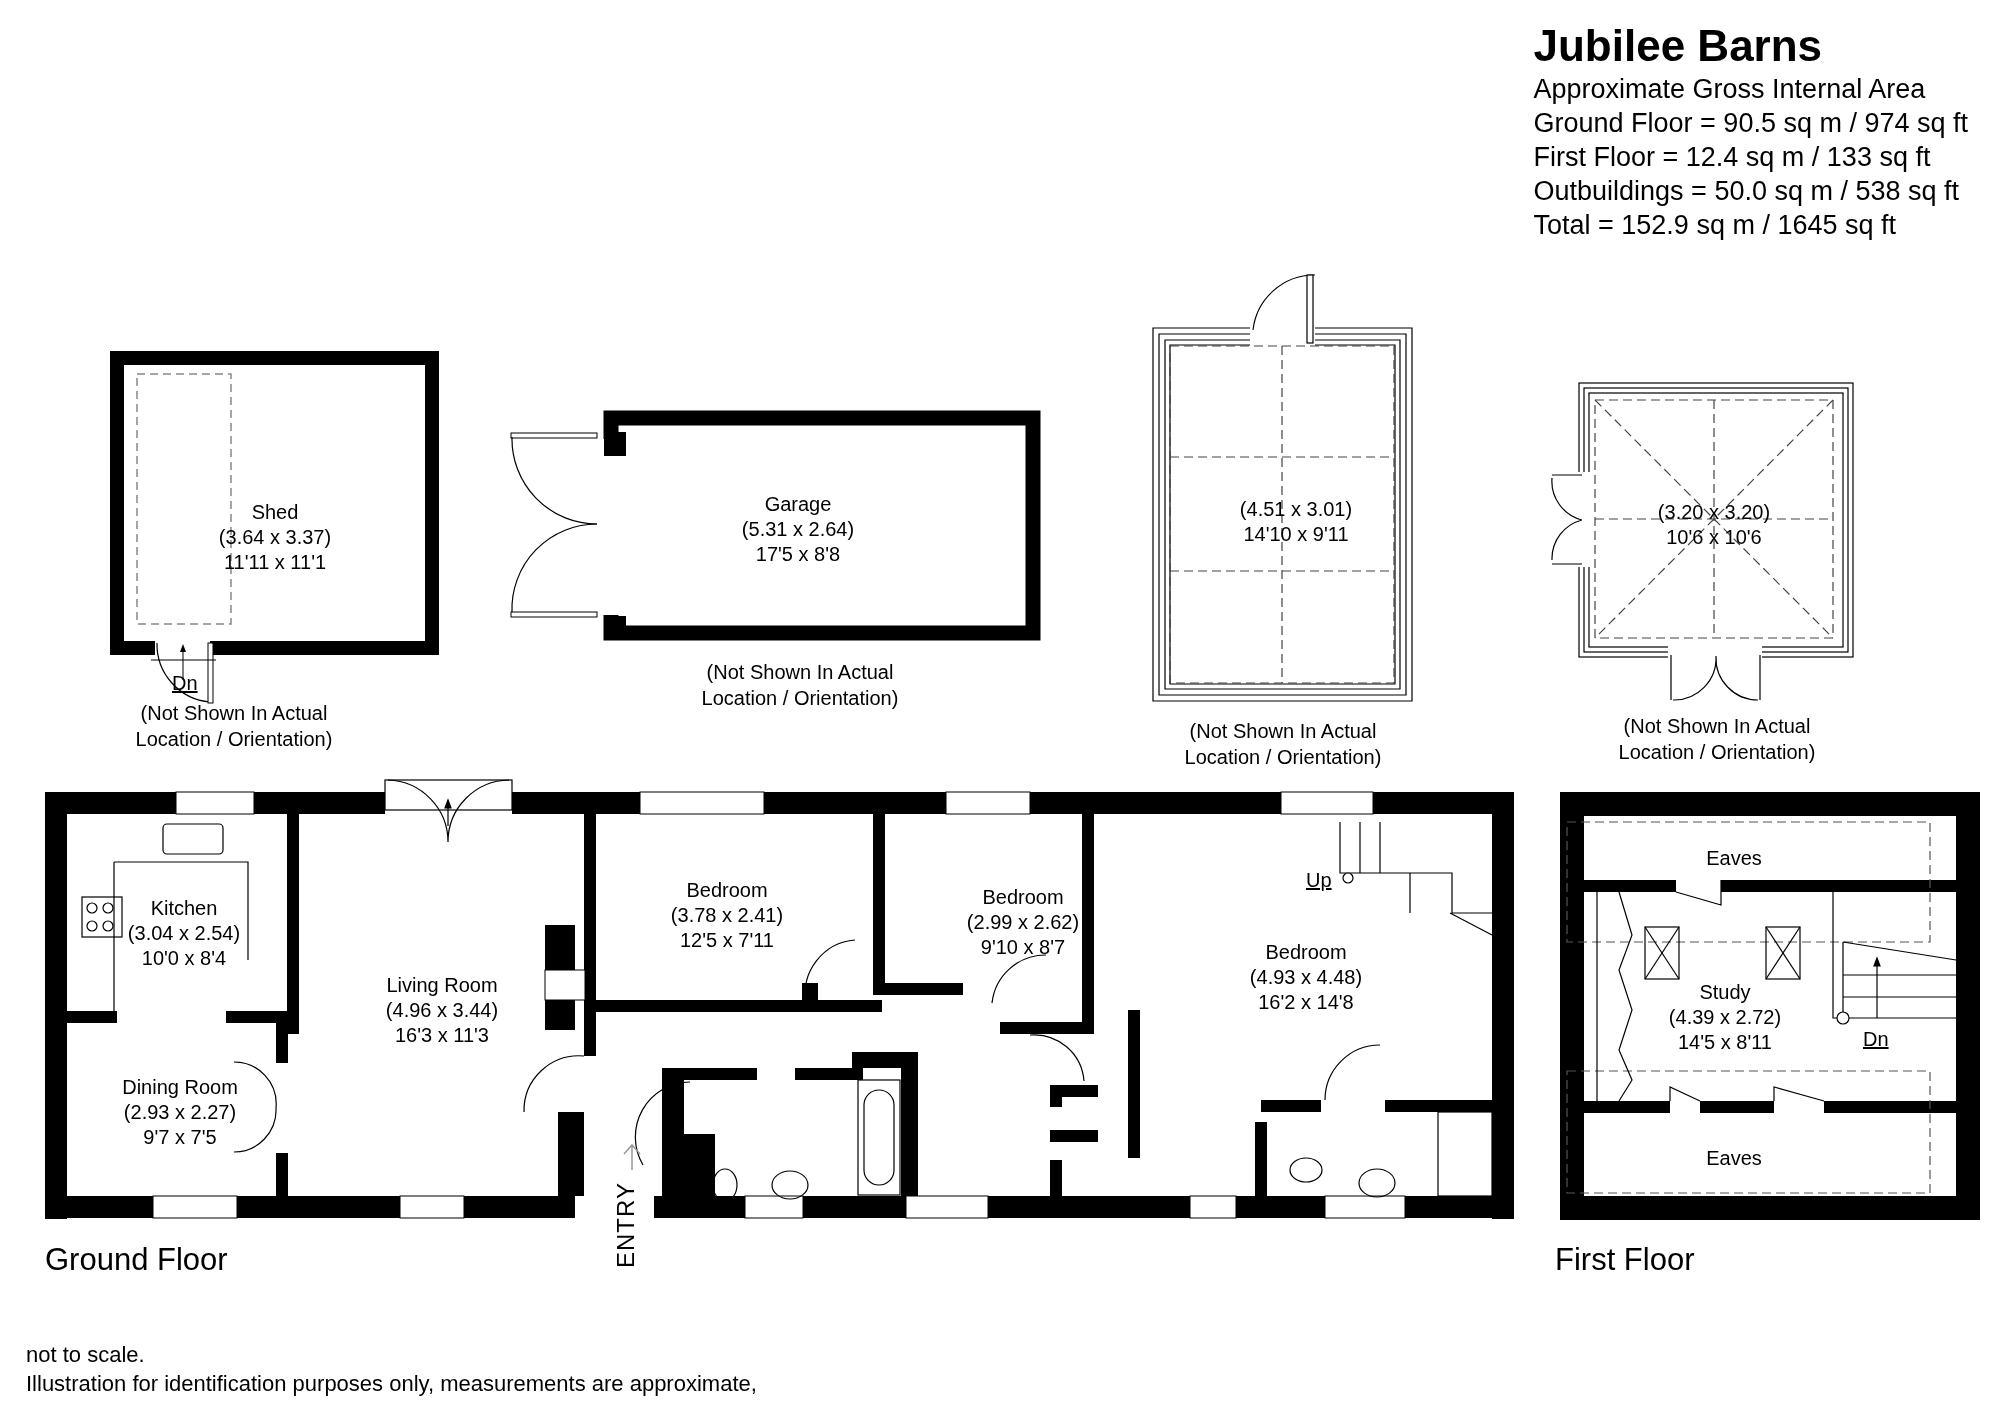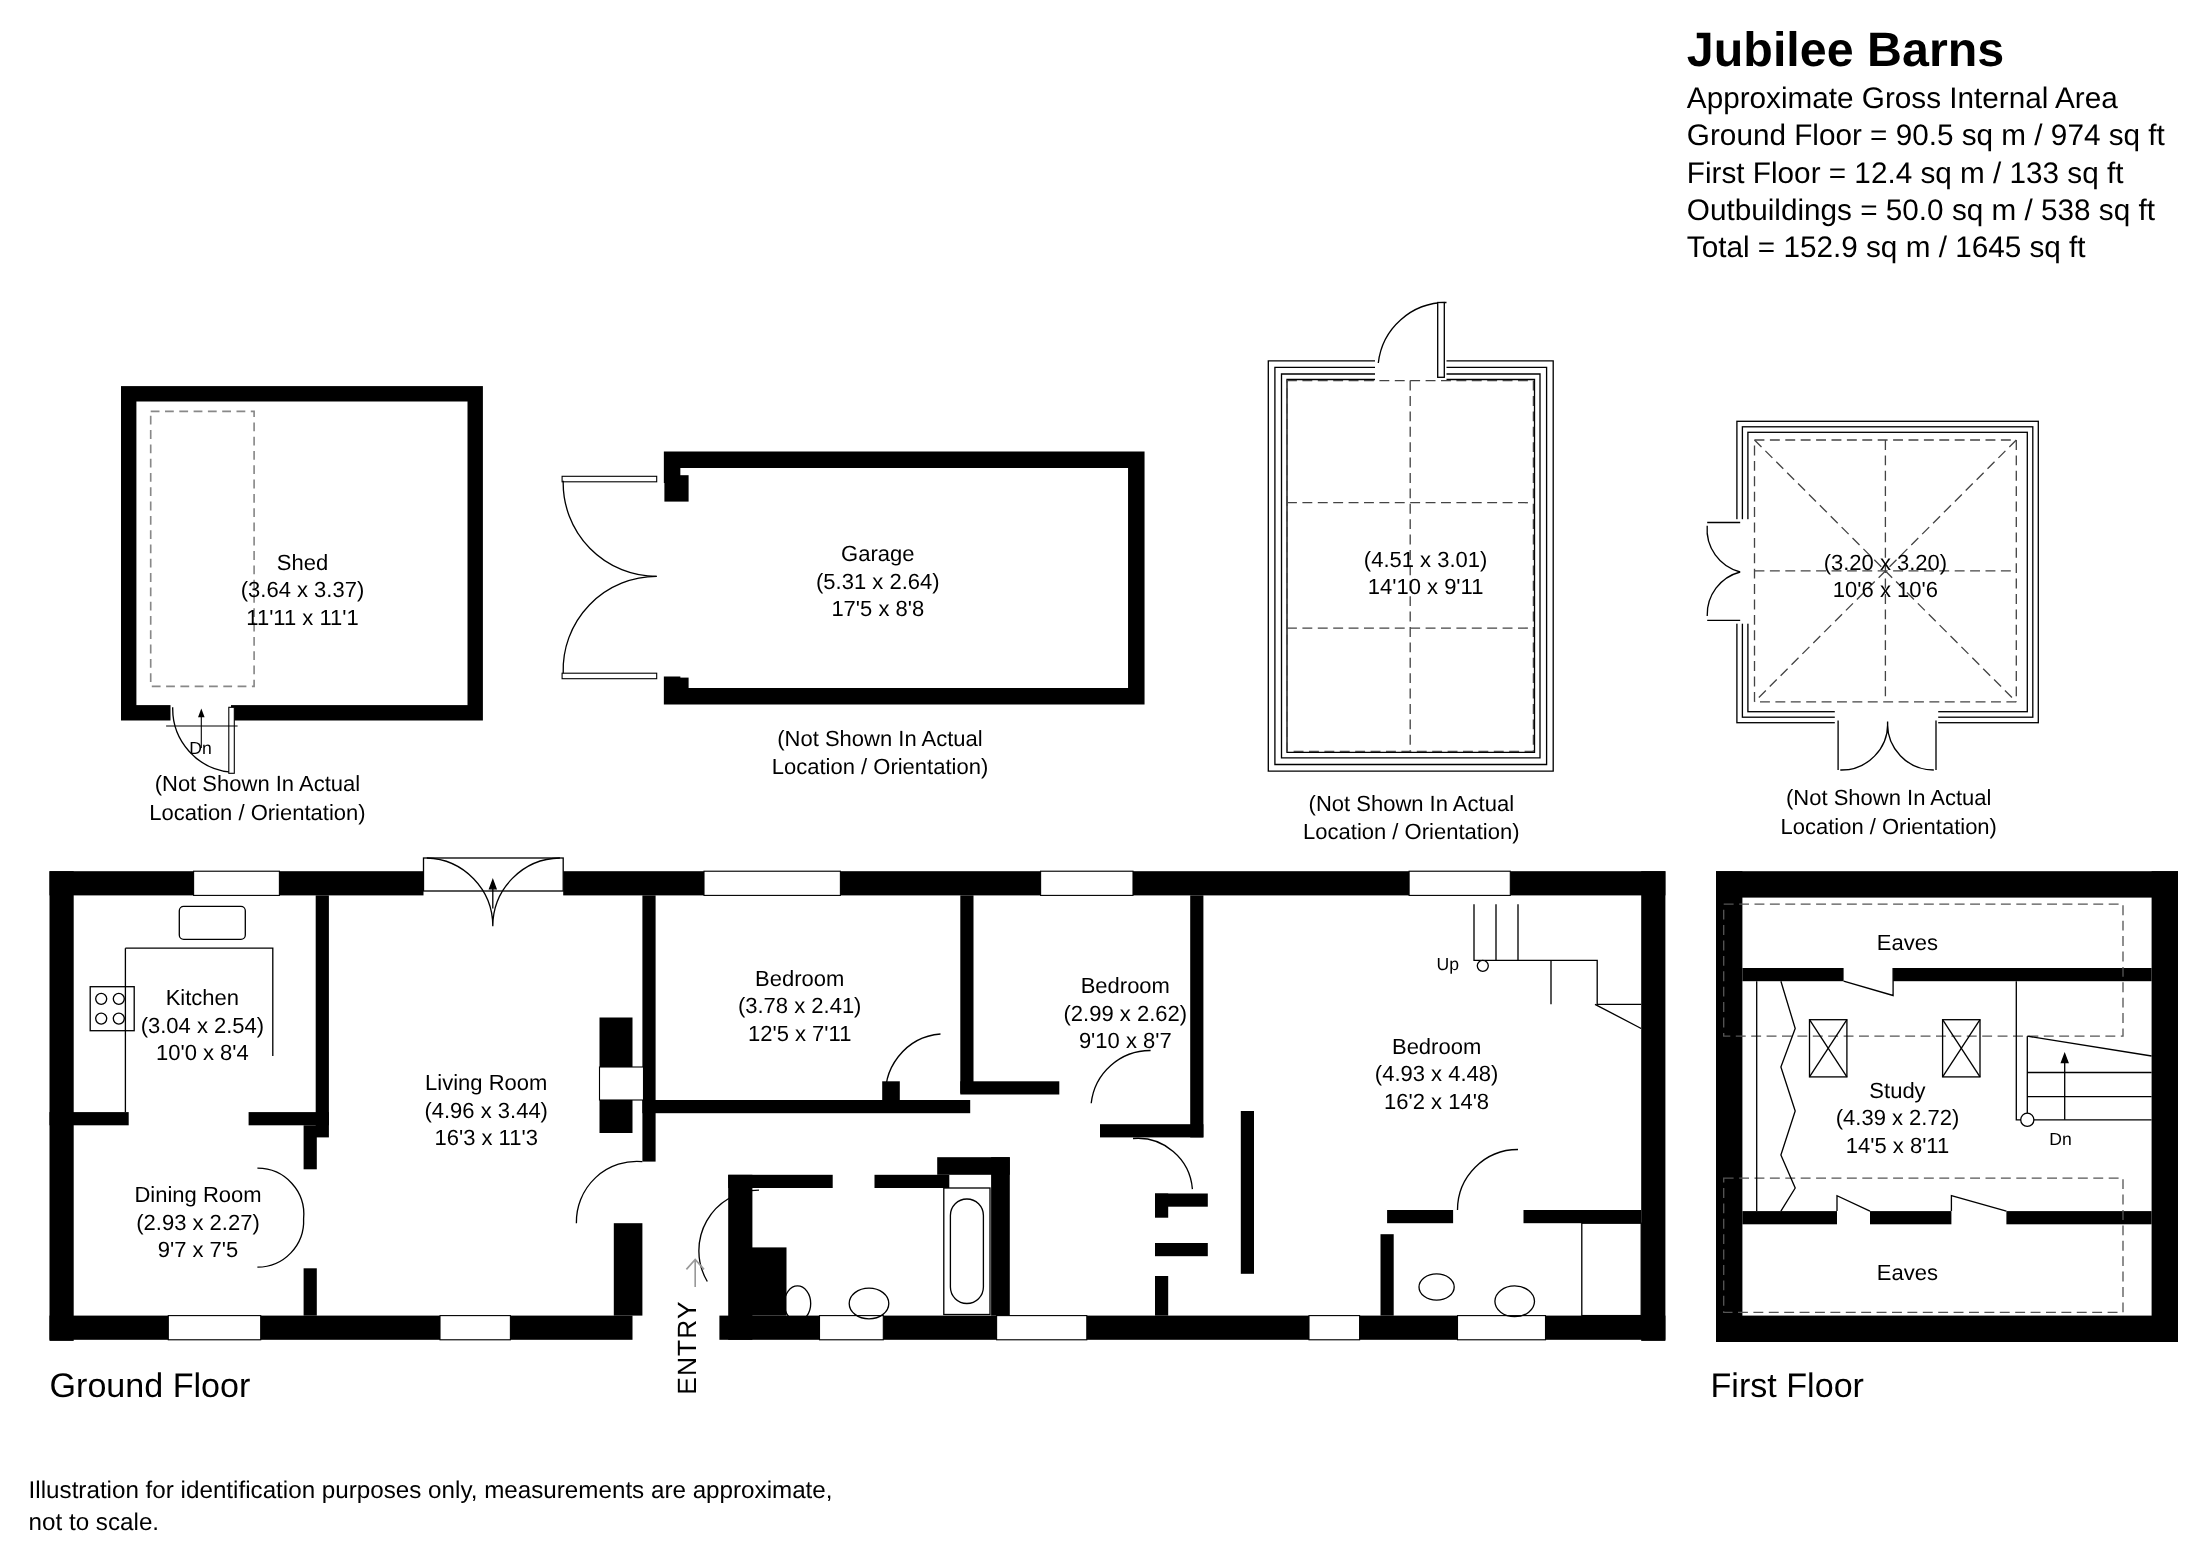--- a/index.html
+++ b/index.html
@@ -7,21 +7,21 @@
   svg.plan { position: absolute; left: 0; top: 0; width: 2000px; height: 1419px; }
   .lbl { position: absolute; text-align: center; font-size: 20px; line-height: 25px; white-space: nowrap; transform: translateX(-50%); }
   .lbl span { display: block; }
   .note { position: absolute; text-align: center; font-size: 20px; line-height: 26px; white-space: nowrap; transform: translateX(-50%); }
   .title { position: absolute; right: 32px; top: 20px; text-align: left; }
   .title h1 { margin: 0; font-size: 44px; font-weight: bold; line-height: 52px; }
   .title .line { font-size: 27px; line-height: 34px; }
   .floor-label { position: absolute; font-size: 31px; font-weight: normal; }
   .disclaimer { position: absolute; left: 26px; top: 1340px; font-size: 22px; line-height: 29px; }
   .entry { position: absolute; left: 612px; top: 1268px; font-size: 24px; transform: rotate(-90deg); transform-origin: left top; letter-spacing: 1px; }
-  .small { position: absolute; font-size: 16px; }
+  .small { position: absolute; font-size: 20px; text-decoration: underline; }
 </style>
 </head>
 <body>
 
 <svg class="plan" viewBox="0 0 2000 1419" xmlns="http://www.w3.org/2000/svg">
 
   <g>
     <rect x="117" y="358" width="315" height="290" fill="none" stroke="#000" stroke-width="14"></rect>
     <rect x="137" y="374" width="94" height="250" fill="none" stroke="#888" stroke-width="1.5" stroke-dasharray="8,5"></rect>
     <rect x="155" y="640" width="55" height="20" fill="#fff"></rect>
@@ -276,15 +276,15 @@
   <span>(4.39 x 2.72)</span>
   <span>14'5 x 8'11</span>
 </div>
 <div class="small" style="left:1863px; top:1028px;">Dn</div>
 <div class="lbl" style="left:1734px; top:1146px;">
   <span>Eaves</span>
 </div>
 <div class="floor-label" style="left:1555px; top:1242px;">First Floor</div>
 
 <div class="disclaimer">
+  <span style="display:block">not to scale.</span>
   <span style="display:block">Illustration for identification purposes only, measurements are approximate,</span>
-  <span style="display:block">not to scale.</span>
 </div>
 
 </body></html>

